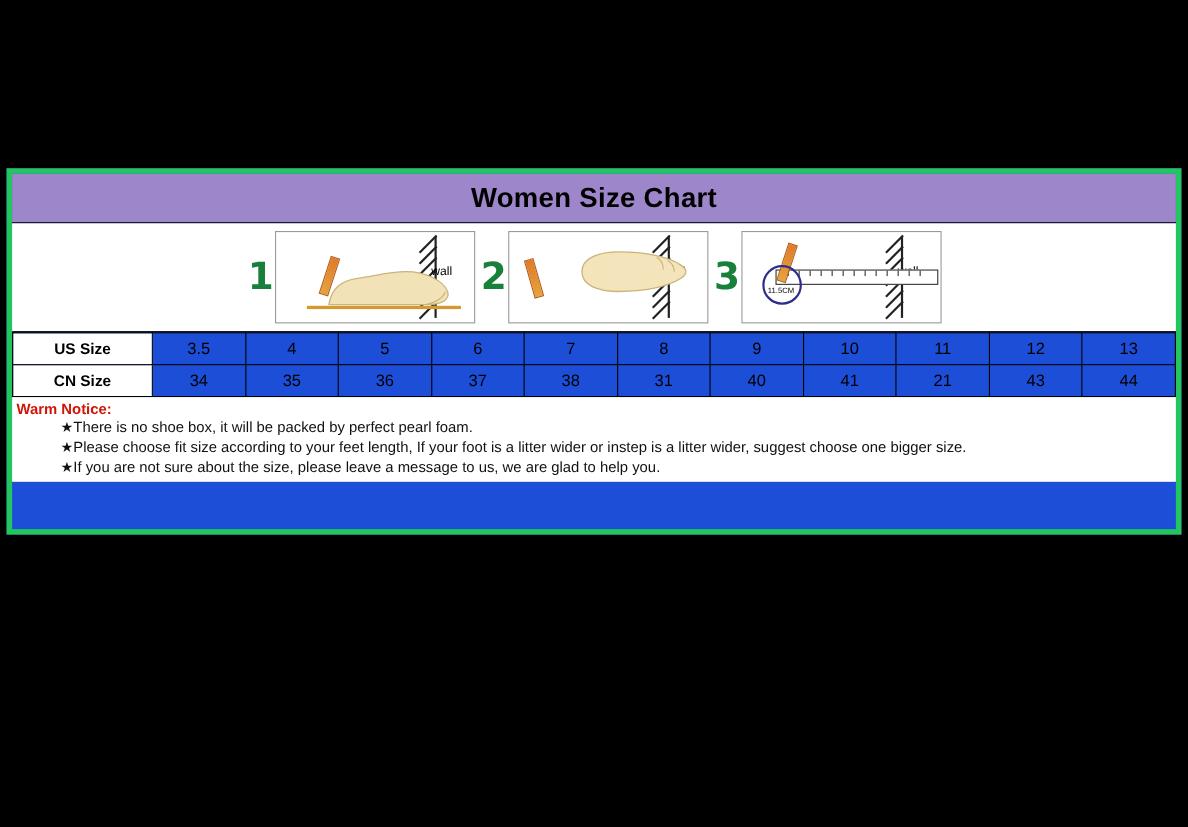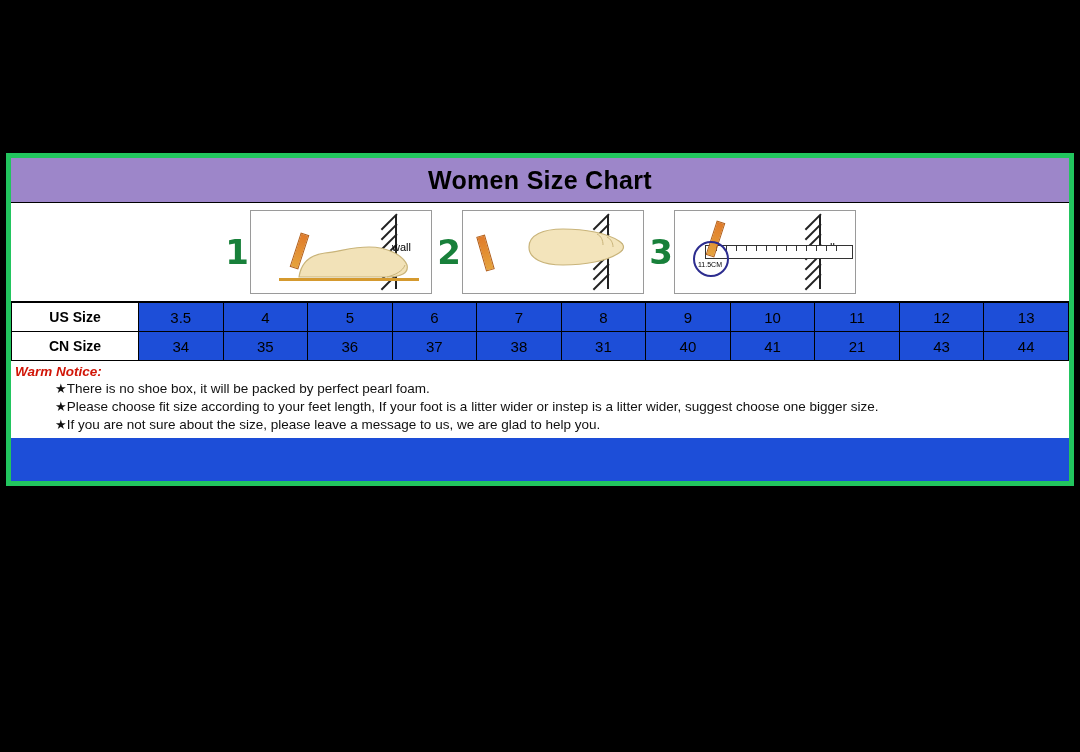--- a/index.html
+++ b/index.html
@@ -185,21 +185,20 @@
   }
   .notices {
     padding: 3px 4px 4px 4px;
     background: #fff;
   }
   .notice-title {
     color: #d11507;
     font-weight: bold;
     font-size: 13.5px;
     margin-bottom: 1px;
-    font-style: italic;
   }
   .notice-line {
     font-size: 13.5px;
     color: #111;
     line-height: 18px;
     white-space: nowrap;
     margin-left: 40px;
   }
   .notice-line.red { color: #ee1b0e; }
   .star { font-size: 13px; }

